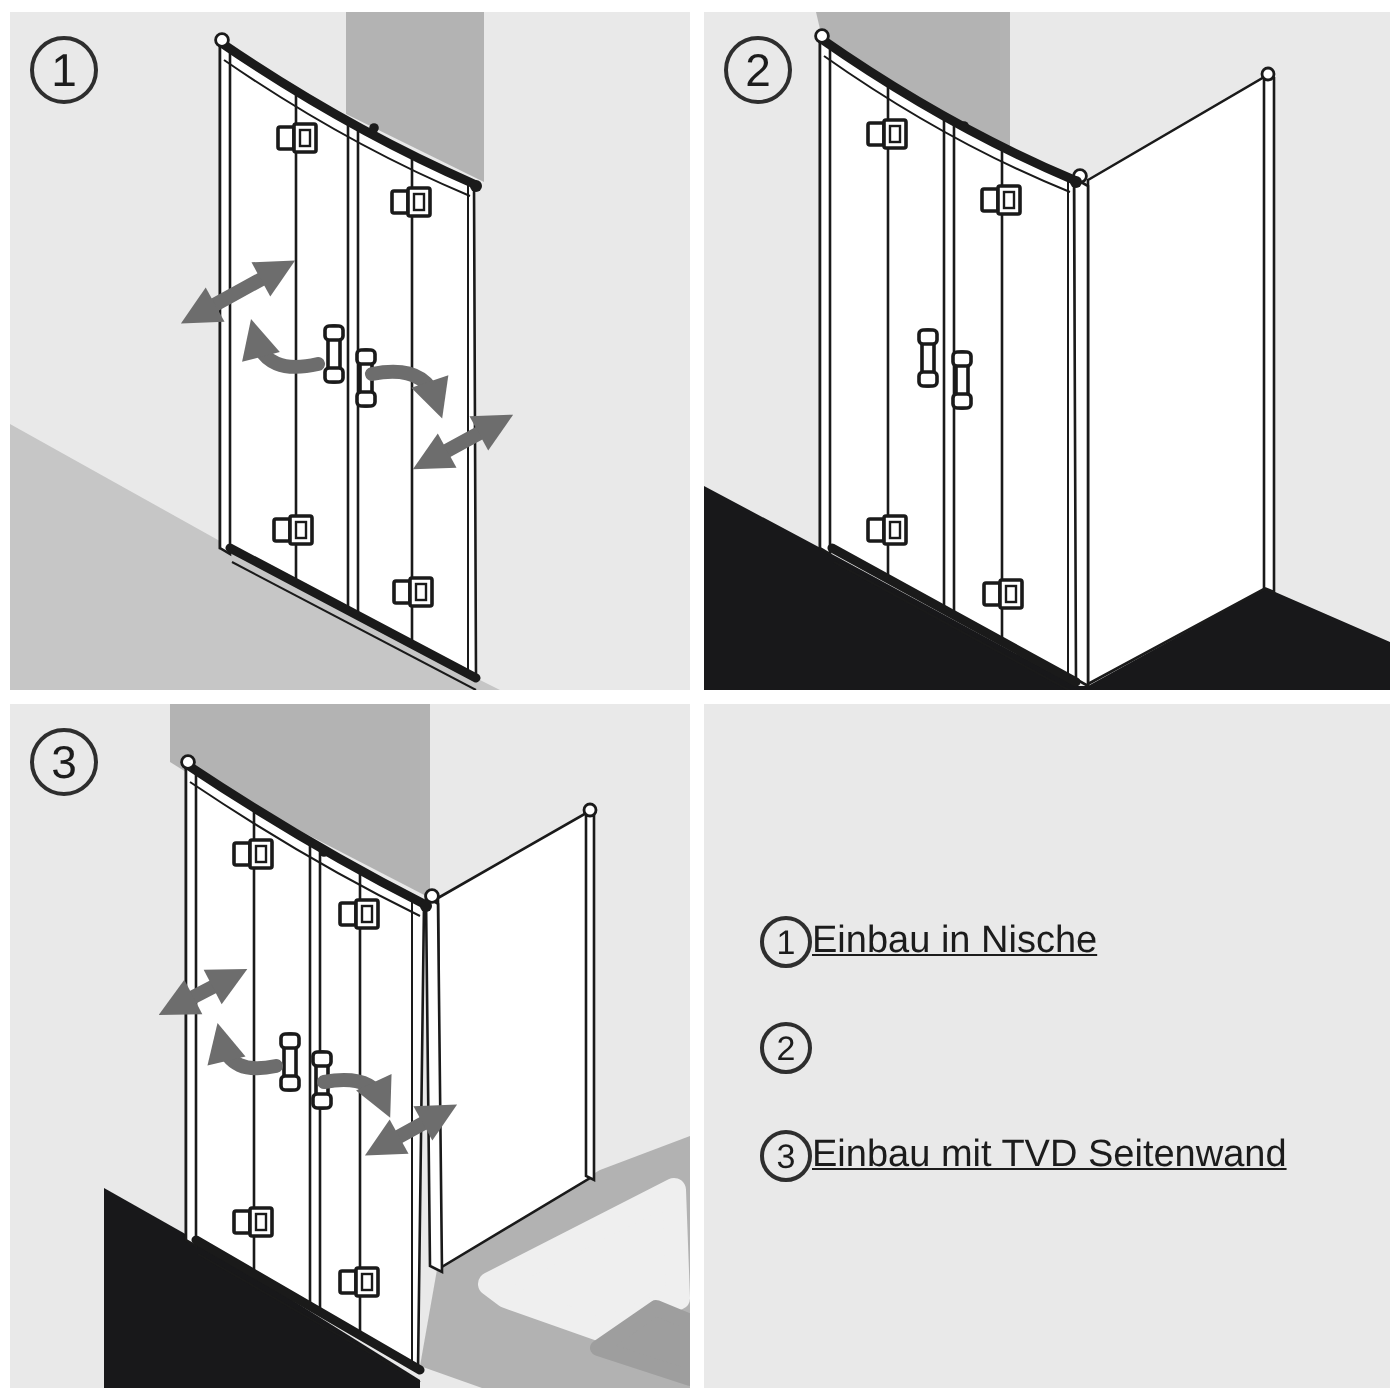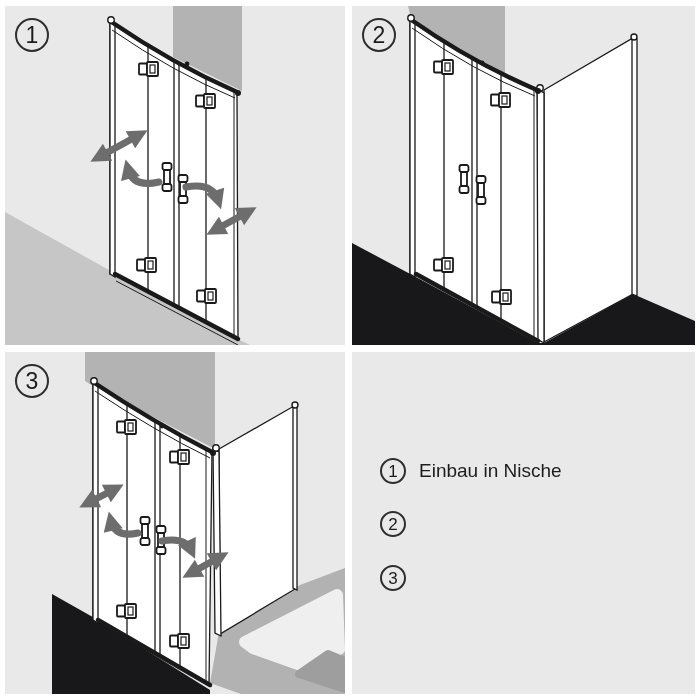--- a/index.html
+++ b/index.html
@@ -12,21 +12,21 @@
   #p4{left:352px;top:352px;width:343px;height:342px;}
   .panel svg{position:absolute;left:0;top:0;}
   .badge{position:absolute;left:10px;top:12px;width:30px;height:30px;
          border:2.5px solid #2e2e2e;border-radius:50%;
          display:flex;align-items:center;justify-content:center;
          font-size:23px;line-height:1;color:var(--text,#1c1c1c);}
   .lrow{position:absolute;left:28px;height:28px;display:flex;align-items:center;}
   .lbadge{width:22px;height:22px;border:2px solid #2e2e2e;border-radius:50%;
           display:flex;align-items:center;justify-content:center;
           font-size:17px;line-height:1;color:var(--text,#1c1c1c);flex:0 0 auto;}
-  .llabel{margin-left:13px;font-size:19px;color:var(--text,#1c1c1c);white-space:nowrap;}
+  .llabel{font-size:19px;color:var(--text,#1c1c1c);white-space:nowrap;text-decoration:underline;}
   #lr1{top:105px;} #lr2{top:158px;} #lr3{top:212px;}
   
   .wall{fill:var(--wall,#b3b3b3);}
   .fl{fill:var(--floor-light,#c6c6c6);}
   .fd{fill:var(--floor-dark,#18181a);}
   .gl{fill:#ffffff;stroke:var(--line,#1a1a1a);stroke-width:1.3;}
   .ln{stroke:var(--line,#1a1a1a);stroke-width:1.3;fill:none;}
   .thin{stroke:var(--line,#1a1a1a);stroke-width:1;fill:none;}
   .rail{stroke:var(--line,#1a1a1a);stroke-width:4.5;fill:none;stroke-linecap:round;}
   .arr{stroke:var(--arrow,#6d6d6d);stroke-width:7;fill:none;stroke-linecap:round;}
@@ -234,16 +234,17 @@
     </div>
     <div class="lrow" id="lr2">
       <div class="lbadge">
         <span>2</span>
       </div>
     </div>
     <div class="lrow" id="lr3">
       <div class="lbadge">
         <span>3</span>
       </div>
+      <span class="llabel">Einbau mit TVD Seitenwand</span>
     </div>
   </div>
 
 </div>
 
 </body></html>

